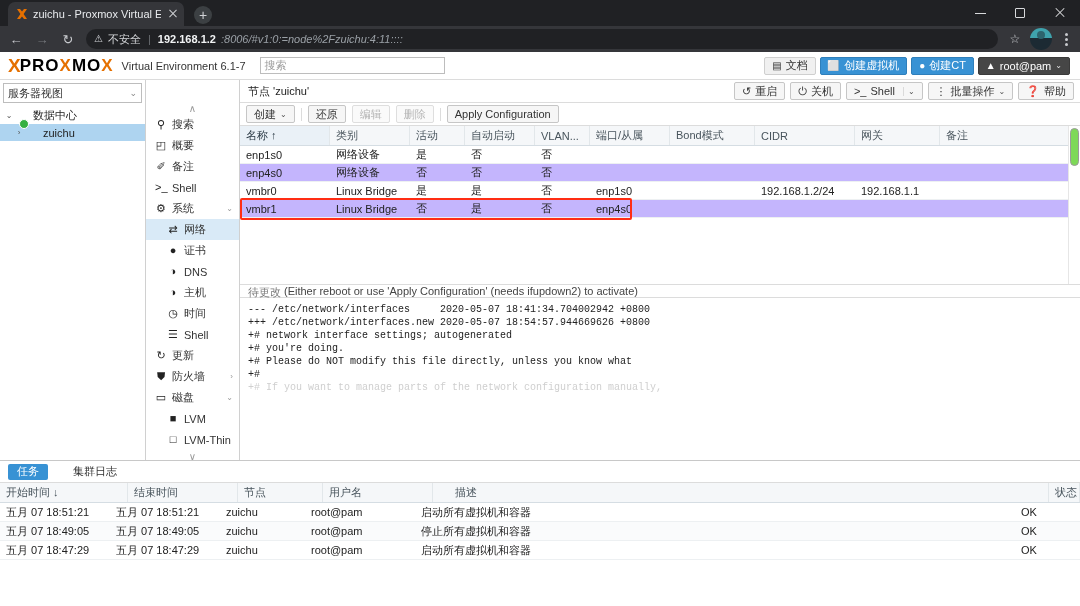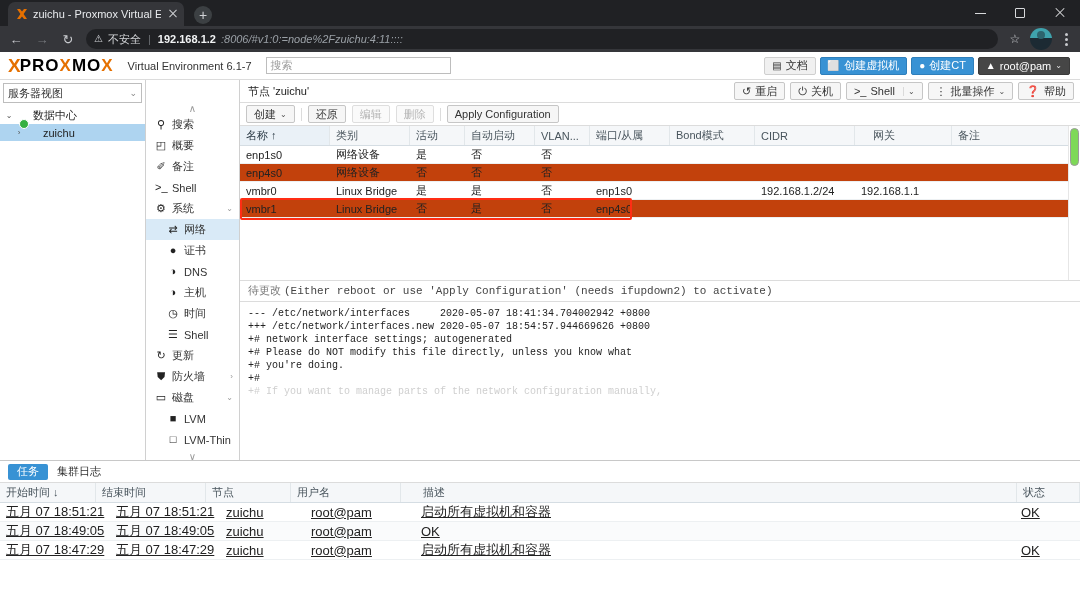--- a/index.html
+++ b/index.html
@@ -93,21 +93,21 @@
 
   
   .pve-header {
     height: 28px; background:#fff; display:flex; align-items:center;
     padding: 0 6px; border-bottom:1px solid #dcdcdc; gap: 8px;
   }
   .logo { display:flex; align-items:center; gap:0px; margin-left:2px;}
   .logo-x { font-weight:bold; font-size:19px; color:#e57000; letter-spacing:-1px; }
   .logo-text { font-weight:bold; font-size:17px; letter-spacing:1px; }
   .logo-text .blk { color:#000; } .logo-text .org { color:#e57000; }
-  .pve-version { font-size:11px; color:#333; margin-left:6px; }
+  .pve-version { font-size:11px; color:#333; margin-left:0; }
   .pve-search {
     width:185px; height:17px; border:1px solid #bdbdbd; background:#fff;
     font-size:11px; color:#9b9b9b; padding:0 4px; line-height:15px; margin-left:6px;
   }
   .hdr-right { margin-left:auto; display:flex; align-items:center; gap:4px; padding-right:4px;}
   .hbtn {
     height:18px; display:flex; align-items:center; gap:4px; padding:0 7px;
     font-size:11px; border-radius:2px; white-space:nowrap;
   }
   .hbtn.grey { background:#f0f0f0; border:1px solid #cfcfcf; color:#333; }
@@ -169,60 +169,59 @@
     display:flex; height:20px; background:#f5f7f9; border-bottom:1px solid #d5dde3;
     font-size:11px; color:#48545c;
   }
   .gh {
     border-right:1px solid #e2e7ea; padding:0 6px; display:flex; align-items:center;
     white-space:nowrap; overflow:hidden;
   }
   .gh.sorted { background:#eaf1f7; color:#2b3a45;}
   .grid-rows { font-size:11px; color:#222; }
   .grow { display:flex; height:18px; border-bottom:1px solid #edf0f2; }
-  .grow.alt { background:#c2410c; }
+  .grow.alt { background:#c4b5fd; }
   .gc { padding:0 6px; display:flex; align-items:center; white-space:nowrap; overflow:hidden;}
   .grid-filler { flex:1; }
   .grid-vscroll {
     position:absolute; right:0; top:0; width:12px; height:100%; background:#fff;
     border-left:1px solid #e6e6e6;
   }
   .grid-vthumb {
     position:absolute; top:2px; left:1px; width:9px; height:38px;
     background:#7ed957; border:1px solid #9a9a9a; border-radius:5px;
   }
   .redbox {
     position:absolute; border:2px solid #ff2d14; border-radius:2px; pointer-events:none;
   }
 
   .pending-bar {
-    height:22px; border-top:1px solid #dcdcdc; border-bottom:1px solid #dcdcdc;
-    display:flex; align-items:center; padding-left:8px; font-size:11px; color:#444;
+    height:14px; border-top:1px solid #dcdcdc; border-bottom:1px solid #dcdcdc;
+    display:flex; padding-left:8px; font-size:11px; color:#444;
     background:#fff;
-    font-family:Liberation Mono, monospace;
   }
   .pending-bar .cn { color:#7b7b7b; margin-right:3px;}
   .diff-pane {
     flex:1; overflow:hidden; padding:5px 0 0 8px; background:#fff;
     font-family:"Liberation Mono","DejaVu Sans Mono",monospace;
     font-size:10px; color:#222; line-height:13px;
   }
   .diff-line { white-space:pre; }
   .diff-clip { color:#cfcfcf; }
 
   
   .bottom { height:146px; border-top:1px solid #c8c8c8; background:#fff; position:relative;}
-  .btabs { height:22px; display:flex; align-items:center; gap:0px; padding-left:8px; border-bottom:1px solid #dcdcdc;}
+  .btabs { height:22px; display:flex; align-items:center; gap:16px; padding-left:8px; border-bottom:1px solid #dcdcdc;}
   .btab { height:16px; padding:0 9px; font-size:11px; display:flex;align-items:center; color:#333; border-radius:2px;}
   .btab.active { background:#3892d4; color:#fff;}
   .bhead {
     display:flex; height:20px; background:#f5f7f9; border-bottom:1px solid #d5dde3;
     font-size:11px; color:#48545c;
   }
-  .brow { display:flex; height:19px; border-bottom:1px solid #edf0f2; font-size:13px; color:#222;text-decoration:underline;}
+  .brow { display:flex; height:19px; border-bottom:1px solid #edf0f2; font-size:11px; color:#222;}
   .brow.alt { background:#fafbfc; }
   .bc { padding:0 6px; display:flex; align-items:center; white-space:nowrap; overflow:hidden;}
   .bc.bord { border-right:1px solid #e2e7ea; }
 </style>
 </head>
 <body>
 
 <div class="browser-tabstrip">
   <div class="tab">
     <span class="tab-favicon">
@@ -462,21 +461,21 @@
       <div class="grid-wrap">
         <div class="grid-head" id="grid-head">
             <div class="gh sorted" style="width: 90px;">名称 ↑</div>
             <div class="gh" style="width: 80px;">类别</div>
             <div class="gh" style="width: 55px;">活动</div>
             <div class="gh" style="width: 70px;">自动启动</div>
             <div class="gh" style="width: 55px;">VLAN...</div>
             <div class="gh" style="width: 80px;">端口/从属</div>
             <div class="gh" style="width: 85px;">Bond模式</div>
             <div class="gh" style="width: 100px;">CIDR</div>
-            <div class="gh" style="width: 85px; margin-left: 12px;">网关</div>
+            <div class="gh" style="width: 85px;">网关</div>
             <div class="gh" style="width: 200px; flex: 1 1 0%;">备注</div>
           </div>
         <div class="grid-rows" id="grid-rows">
             <div class="grow">
               <div class="gc" style="width: 90px;">enp1s0</div>
               <div class="gc" style="width: 80px;">网络设备</div>
               <div class="gc" style="width: 55px;">是</div>
               <div class="gc" style="width: 70px;">否</div>
               <div class="gc" style="width: 55px;">否</div>
               <div class="gc" style="width: 80px;"></div>
@@ -531,59 +530,60 @@
 
       <div class="pending-bar">
         <span class="cn">待更改</span>
         <span>(Either reboot or use 'Apply Configuration' (needs ifupdown2) to activate)</span>
       </div>
 
       <div class="diff-pane" id="diff-pane">
           <div class="diff-line">--- /etc/network/interfaces	2020-05-07 18:41:34.704002942 +0800</div>
           <div class="diff-line">+++ /etc/network/interfaces.new	2020-05-07 18:54:57.944669626 +0800</div>
           <div class="diff-line">+# network interface settings; autogenerated</div>
+          <div class="diff-line">+# you're doing.</div>
           <div class="diff-line">+# Please do NOT modify this file directly, unless you know what</div>
-          <div class="diff-line">+# you're doing.</div>
           <div class="diff-line">+#</div>
           <div class="diff-line diff-clip">+# If you want to manage parts of the network configuration manually,</div>
         </div>
     </div>
   </div>
 
   <div class="bottom">
     <div class="btabs">
       <div class="btab active">
           <span>任务</span>
         </div>
       <div class="btab">
           <span>集群日志</span>
         </div>
     </div>
     <div class="bhead" id="bottom-head">
-        <div class="bc bord" style="width: 96px;">开始时间 ↓</div>
+        <div class="bc bord" style="width: 128px;">开始时间 ↓</div>
         <div class="bc bord" style="width: 110px;">结束时间</div>
         <div class="bc bord" style="width: 85px;">节点</div>
         <div class="bc bord" style="width: 110px;">用户名</div>
         <div class="bc bord" style="width: 600px; margin-left: 16px;">描述</div>
         <div class="bc bord" style="width: 140px; flex: 1 1 0%;">状态</div>
       </div>
     <div id="bottom-rows">
         <div class="brow">
           <div class="bc" style="width: 110px;">五月 07 18:51:21</div>
           <div class="bc" style="width: 110px;">五月 07 18:51:21</div>
           <div class="bc" style="width: 85px;">zuichu</div>
           <div class="bc" style="width: 110px;">root@pam</div>
           <div class="bc" style="width: 600px;">启动所有虚拟机和容器</div>
           <div class="bc" style="width: 140px; flex: 1 1 0%;">OK</div>
         </div>
         <div class="brow alt">
           <div class="bc" style="width: 110px;">五月 07 18:49:05</div>
           <div class="bc" style="width: 110px;">五月 07 18:49:05</div>
           <div class="bc" style="width: 85px;">zuichu</div>
           <div class="bc" style="width: 110px;">root@pam</div>
+          <div class="bc" style="width: 600px;">停止所有虚拟机和容器</div>
           <div class="bc" style="width: 140px; flex: 1 1 0%;">OK</div>
         </div>
         <div class="brow">
           <div class="bc" style="width: 110px;">五月 07 18:47:29</div>
           <div class="bc" style="width: 110px;">五月 07 18:47:29</div>
           <div class="bc" style="width: 85px;">zuichu</div>
           <div class="bc" style="width: 110px;">root@pam</div>
           <div class="bc" style="width: 600px;">启动所有虚拟机和容器</div>
           <div class="bc" style="width: 140px; flex: 1 1 0%;">OK</div>
         </div>

